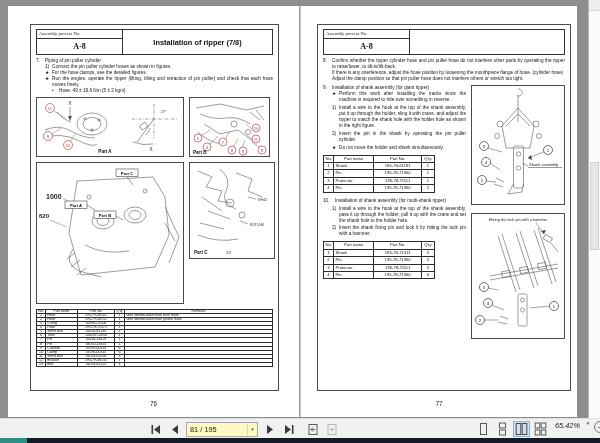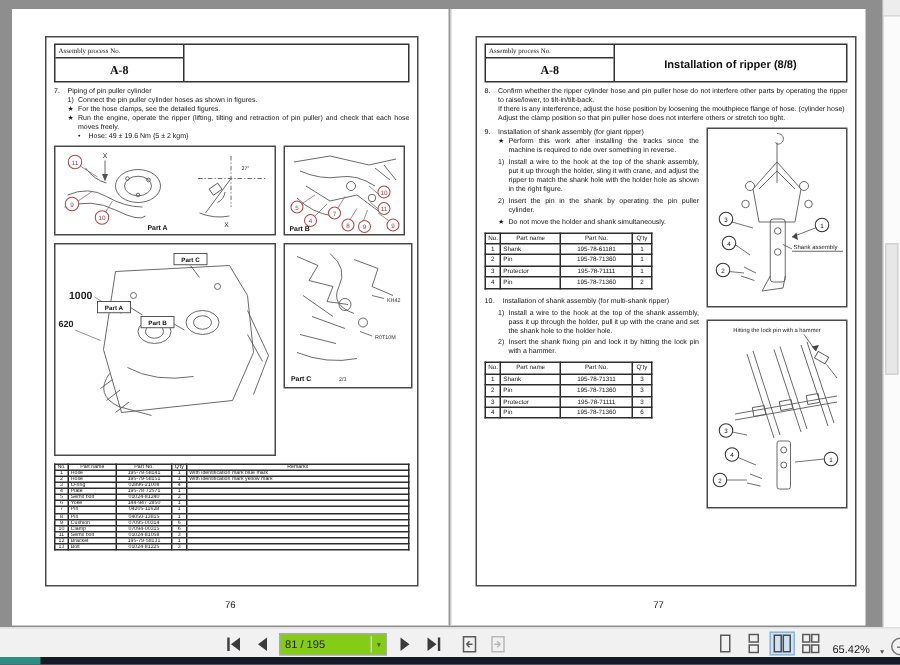--- a/index.html
+++ b/index.html
@@ -89,25 +89,25 @@
   .vbtn { position:absolute; top:0; left:0; right:0; height:11px; background:#ededee;
           border-bottom:1px solid #d8d8d8; }
   .vthumb { position:absolute; left:1px; right:1px; top:162px; height:88px;
             background:#e7e7e8; border:1px solid #d2d2d2; }
 
   
   .toolbar { position:absolute; left:0; bottom:5px; width:600px; height:20px;
              background:#f1f1f2; border-top:1px solid #dedede; overflow:hidden; }
   .nav { position:absolute; left:148px; top:2px; height:16px; display:flex; align-items:center; gap:5px; }
   .tbtn { width:14px; height:14px; display:flex; align-items:center; justify-content:center; }
-  .pagebox { width:72px; height:15px; background:#84cc16; border:1px solid #a9a9a9;
+  .pagebox { width:72px; height:15px; background:#fef9c3; border:1px solid #a9a9a9;
              display:flex; align-items:center; font-size:7.4px; color:#222; padding-left:3px; }
   .pb-sep { margin-left:auto; width:1px; height:11px; background:#d0d0d0; }
   .pb-arr { width:9px; text-align:center; font-size:4.5px; color:#555; }
-  .zoomgrp { position:absolute; right:0; top:2px; height:16px; display:flex; align-items:flex-end; gap:2px; }
+  .zoomgrp { position:absolute; right:0; top:2px; height:16px; display:flex; align-items:flex-start; gap:2px;font-style:italic; }
   .lay { width:17px; height:16px; display:flex; align-items:center; justify-content:center; }
   .lay.sel { background:#cfe3f6; border:1px solid #90b4d8; }
   .zoomtext { font-size:7.4px; color:#222; margin:0 2px 0 4px; }
   .zdrop { font-size:4.5px; color:#555; width:8px; text-align:center; }
   .zout { width:12px; height:12px; border-radius:50%; border:1px solid #777;
           position:relative; flex:none; margin-right:-6px; }
   .zout::after { content:""; position:absolute; left:2.5px; right:2.5px; top:5px; height:1px; background:#777; }
 
   
   .taskbar { position:absolute; left:0; bottom:0; width:600px; height:5px; background:#141b27; }
@@ -121,20 +121,21 @@
 
     <div class="page page-left">
       <div class="frame">
         <div class="frame-inner">
 
           <div class="hdr">
             <div class="hdr-l">
               <div class="hdr-l-top">Assembly process No.</div>
               <div class="hdr-l-bot">A-8</div>
             </div>
+            <div class="hdr-r">Installation of ripper (7/8)</div>
           </div>
 
           <div class="t">
             <div class="row">
               <span class="num">7.</span>
               <span class="bdy">Piping of pin puller cylinder</span>
             </div>
             <div class="row ind1">
               <span class="mark">1)</span>
               <span class="bdy">Connect the pin puller cylinder hoses as shown in figures.</span>
@@ -413,21 +414,20 @@
 
     <div class="page page-right">
       <div class="frame">
         <div class="frame-inner">
 
           <div class="hdr">
             <div class="hdr-l">
               <div class="hdr-l-top">Assembly process No.</div>
               <div class="hdr-l-bot">A-8</div>
             </div>
-            <div class="hdr-r">Installation of ripper (8/8)</div>
           </div>
 
           <div class="t">
             <div class="row">
               <span class="num">8.</span>
               <div class="bdy">
                 <p>Confirm whether the ripper cylinder hose and pin puller hose do not interfere other parts by operating the ripper to raise/lower, to tilt-in/tilt-back.</p>
                 <p>If there is any interference, adjust the hose position by loosening the mouthpiece flange of hose. (cylinder hose)</p>
                 <p>Adjust the clamp position so that pin puller hose does not interfere others or stretch too tight.</p>
               </div>

